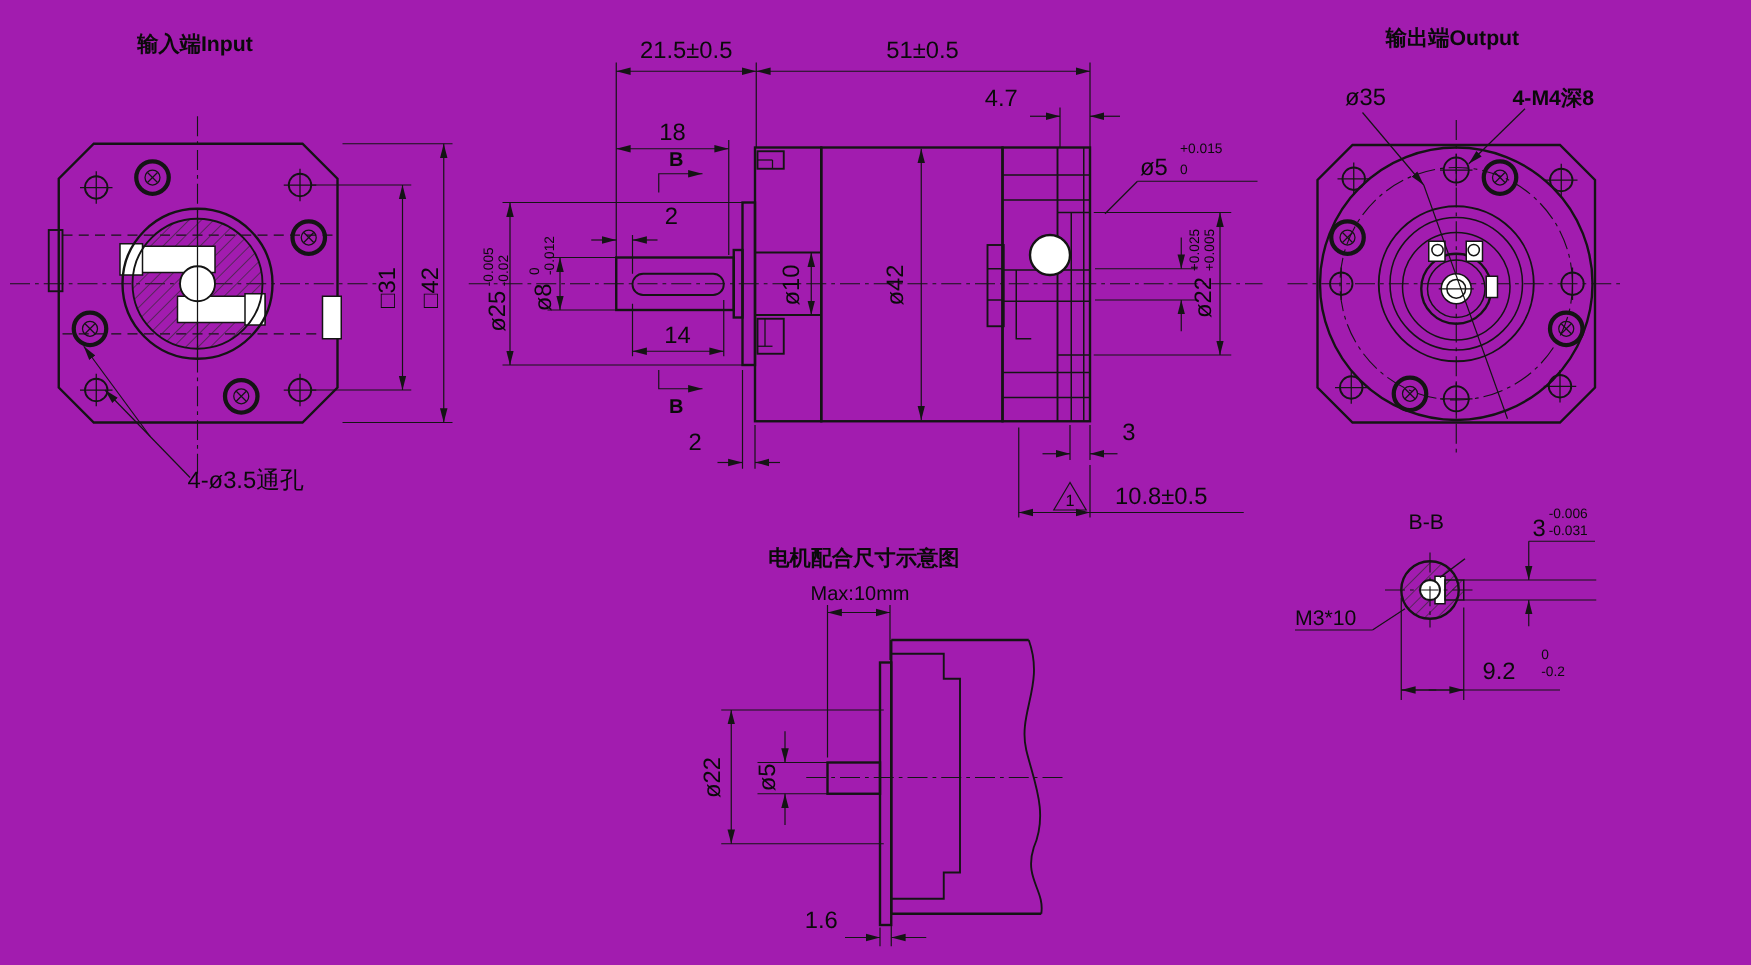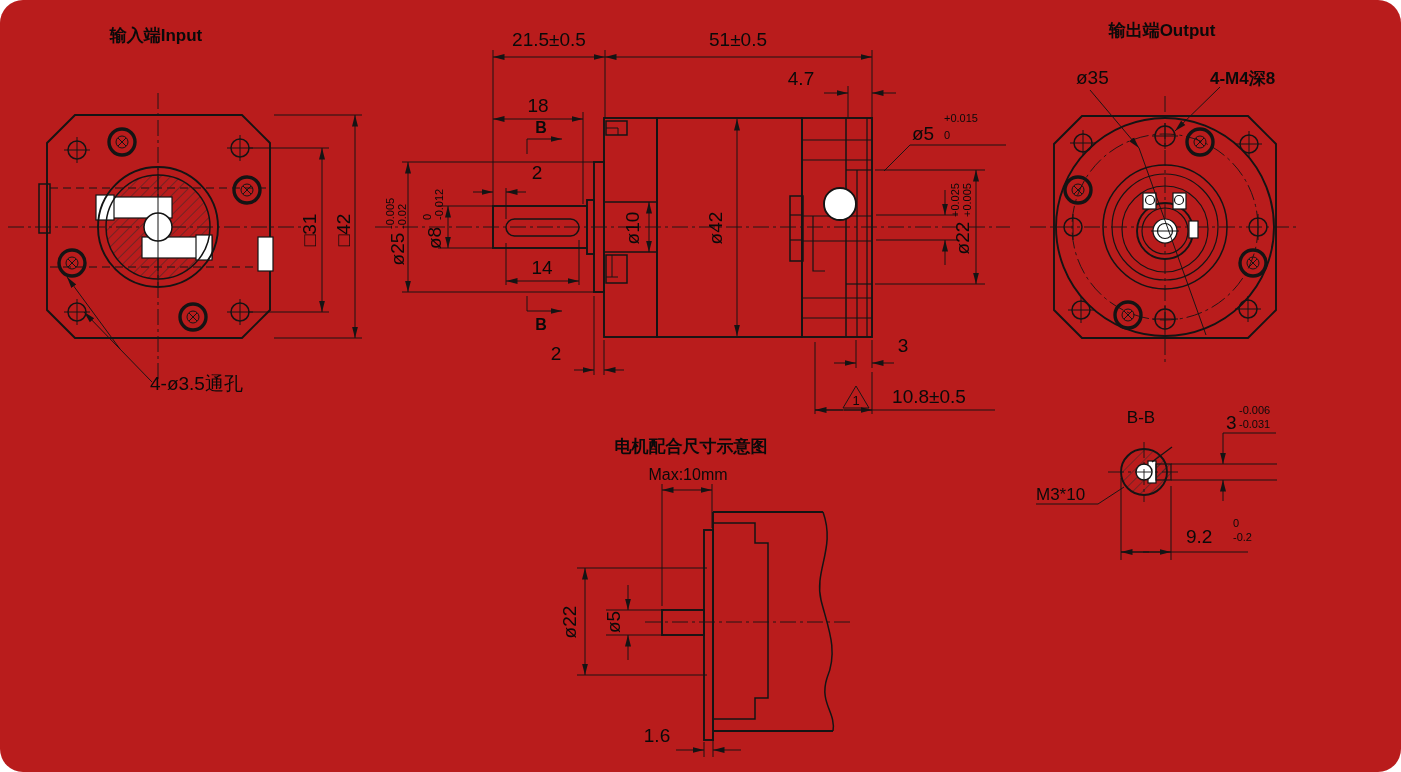--- a/index.html
+++ b/index.html
@@ -1,16 +1,16 @@
 <!DOCTYPE html>
 <html><head>
 <meta charset="utf-8">
 <style>
   html,body{margin:0;padding:0;background:#fff;}
-  .stage{position:relative;width:1401px;height:772px;background:#b91c1c;overflow:hidden;border-radius:23px;}
+  .stage{position:relative;width:1401px;height:772px;background:#a21caf;overflow:hidden;}
   svg{display:block;}
   
   .ol{stroke:#141414;stroke-width:1.9;fill:none;}
   .olf{stroke:#141414;stroke-width:1.9;fill:#fff;}
   .tl{stroke:#141414;stroke-width:1;fill:none;}
   .tl12{stroke:#141414;stroke-width:1.2;fill:none;}
   .tl15{stroke:#141414;stroke-width:1.5;fill:none;}
   .ring{stroke:#141414;stroke-width:3.4;fill:none;}
   .cl{stroke:#141414;stroke-width:.9;fill:none;stroke-dasharray:16 4 3 4;}
   .dl{stroke:#141414;stroke-width:1;fill:none;stroke-dasharray:8 5;}

